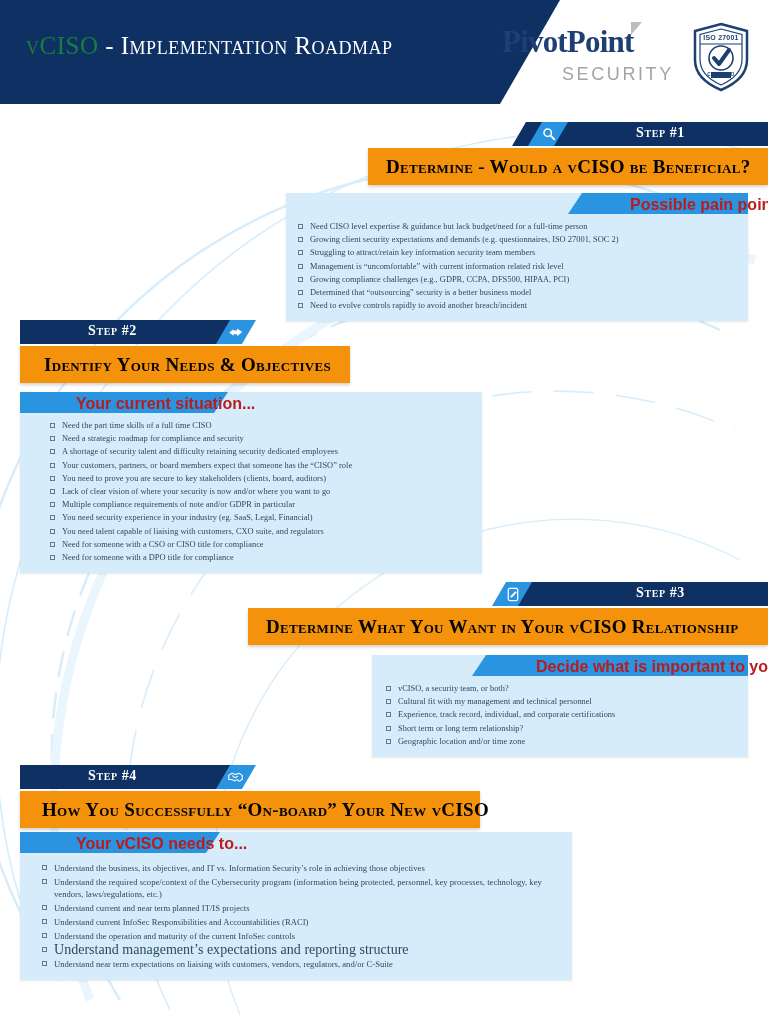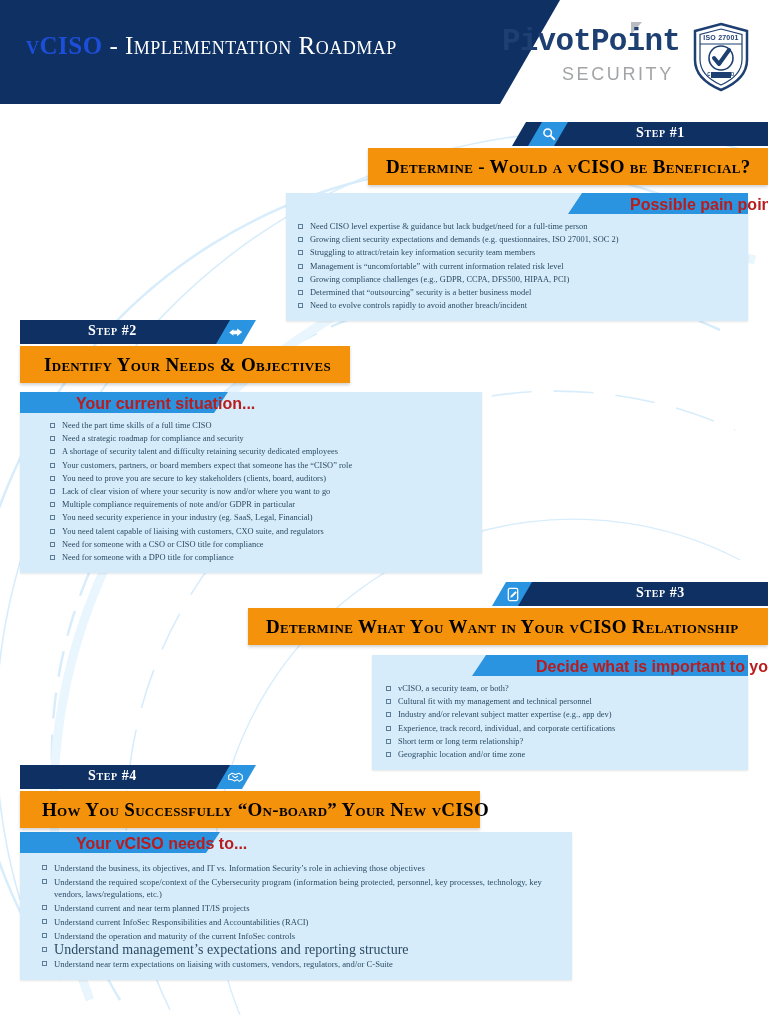--- a/index.html
+++ b/index.html
@@ -49,34 +49,34 @@
     position: absolute;
     left: 26px;
     top: 32px;
     font-family: "Liberation Serif", serif;
     font-size: 25px;
     letter-spacing: 0.5px;
     white-space: nowrap;
     font-variant: small-caps;
     color: #ffffff;
   }
-  .header-title .accent { color: #1d4ed8; font-weight: bold; }
+  .header-title .accent { color: #15803d; }
 
   .logo-block {
     position: absolute;
     right: 18px;
     top: 22px;
     width: 250px;
     height: 74px;
   }
   .logo-word {
     position: absolute;
     left: 2px;
     top: 2px;
-    font-family: Liberation Mono, monospace;
+    font-family: Liberation Serif, serif;
     font-weight: bold;
     font-size: 31px;
     color: #1d3f72;
     letter-spacing: -0.8px;
     white-space: nowrap;
   }
   .logo-sub {
     position: absolute;
     left: 62px;
     top: 42px;
@@ -461,24 +461,20 @@
       <div class="bullet">
           <span class="box"></span>
           <span class="txt">vCISO, a security team, or both?</span>
         </div>
       <div class="bullet">
           <span class="box"></span>
           <span class="txt">Cultural fit with my management and technical personnel</span>
         </div>
       <div class="bullet">
           <span class="box"></span>
-          <span class="txt">Industry and/or relevant subject matter expertise (e.g., app dev)</span>
-        </div>
-      <div class="bullet">
-          <span class="box"></span>
           <span class="txt">Experience, track record, individual, and corporate certifications</span>
         </div>
       <div class="bullet">
           <span class="box"></span>
           <span class="txt">Short term or long term relationship?</span>
         </div>
       <div class="bullet">
           <span class="box"></span>
           <span class="txt">Geographic location and/or time zone</span>
         </div>

